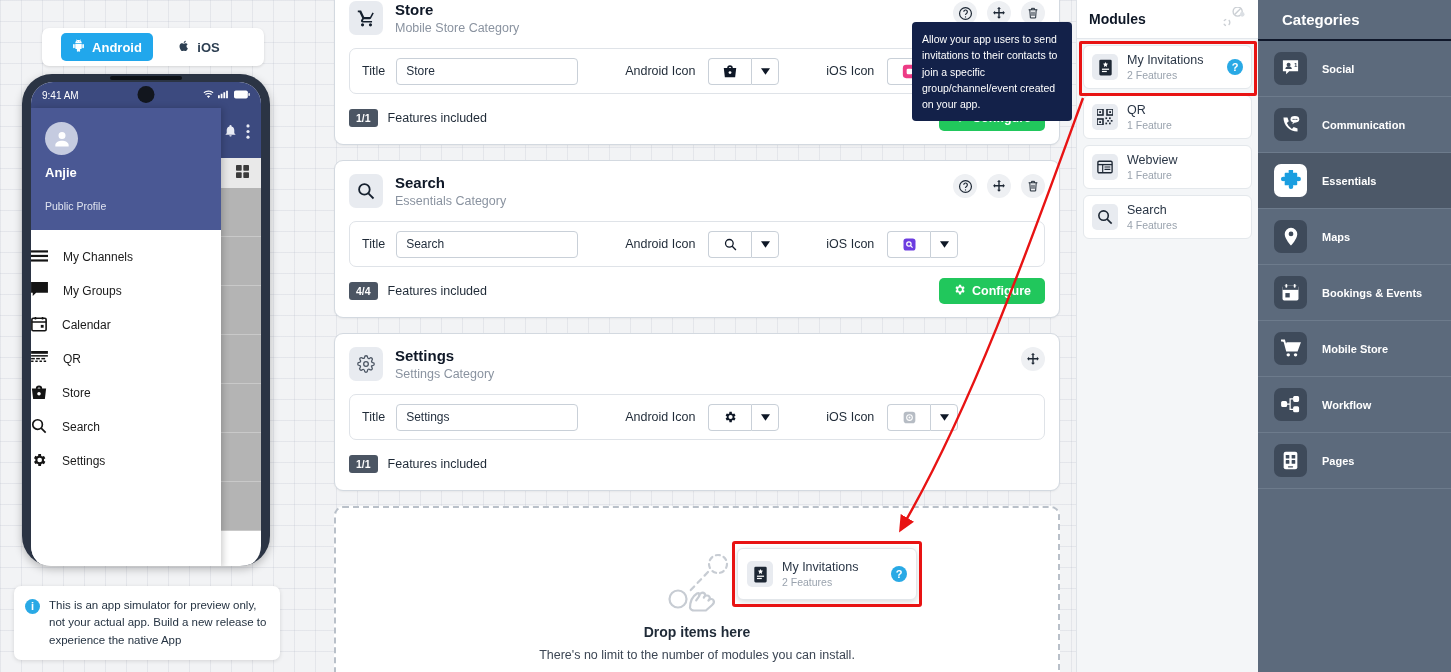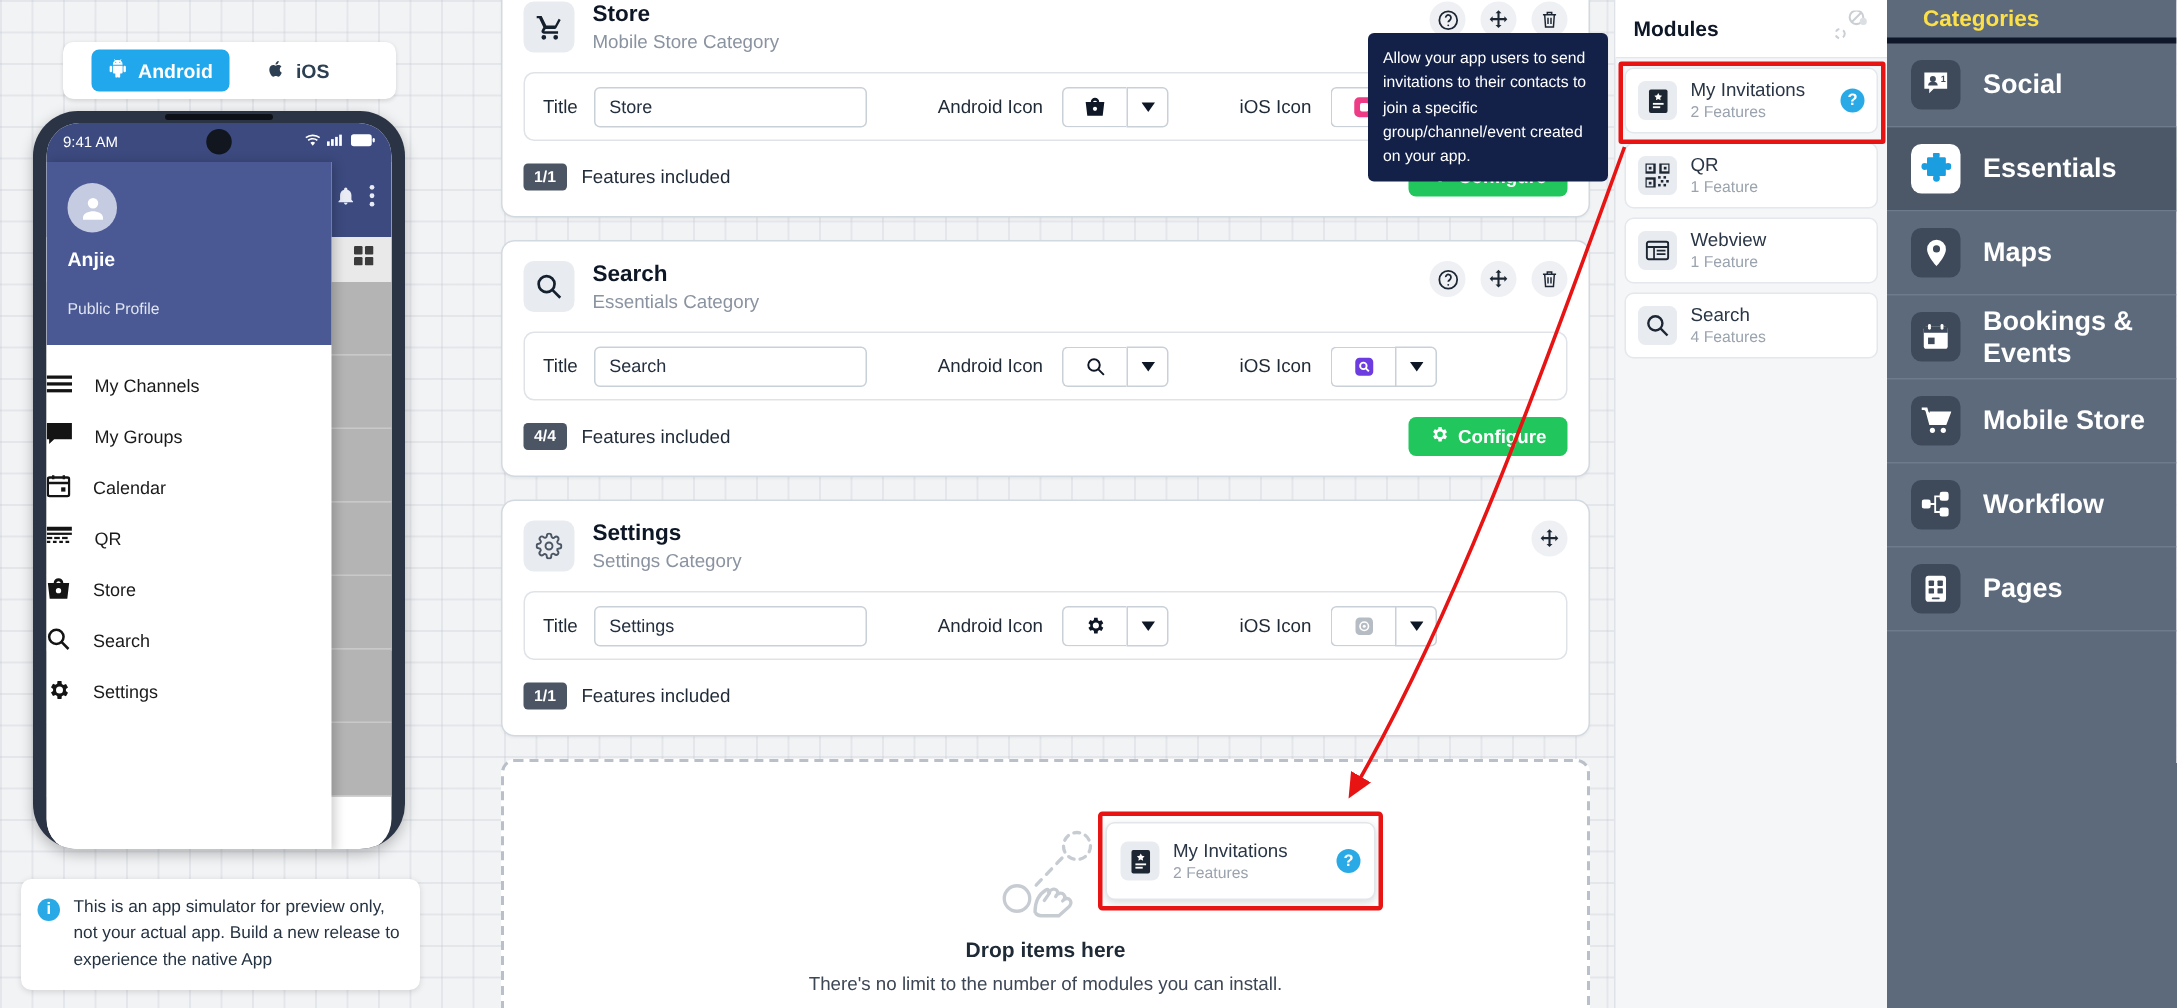--- a/index.html
+++ b/index.html
@@ -210,35 +210,35 @@
     position: absolute; left: 2px; top: 41px; width: 178px; height: 55px;
     border: 3px solid #e81313; border-radius: 2px; pointer-events: none;
   }
 
   
   #cats {
     position: absolute; left: 1258px; top: 0; width: 193px; height: 672px;
     background: #5c6a7c;
   }
   .cat-head {
-    height: 29px; display: flex; align-items: center; padding-left: 24px;
-    color: #fde047; font-size: 15px; font-weight: bold;
-    border-bottom: 4px solid #0f172a;
+    height: 41px; display: flex; align-items: center; padding-left: 24px;
+    color: #ffffff; font-size: 15px; font-weight: bold;
+    border-bottom: 2px solid #0f172a;
   }
   .cat-item {
     height: 56px; display: flex; align-items: center; padding-left: 16px;
     gap: 15px; border-bottom: 1px solid #6d7b8c; cursor: pointer;
   }
   .cat-item.active { background: #4c5868; }
   .cat-ic {
     width: 33px; height: 33px; border-radius: 7px; background: #3e4a5a;
     display: flex; align-items: center; justify-content: center; flex: 0 0 33px;
   }
   .cat-ic.white { background: #fff; }
-  .cat-lbl { color: #fff; font-size: 18px; font-weight: bold; }
+  .cat-lbl { color: #fff; font-size: 11px; font-weight: bold; }
 
   
   .tooltip {
     position: absolute; left: 912px; top: 22px; width: 160px;
     background: #132149; color: #fff; border-radius: 4px;
     padding: 9px 10px; font-size: 10.5px; line-height: 1.55; z-index: 40;
   }
   #arrow-svg {
     position: absolute; left: 0; top: 0; width: 1451px; height: 672px;
     pointer-events: none; z-index: 30;
@@ -754,20 +754,33 @@
       <svg width="19" height="19" viewBox="0 0 20 20" fill="#fff">
           <path d="M2 1.4h16v11.4H8.6L5.4 16v-3.2H2z"></path>
           <circle cx="8" cy="6" r="2.1" fill="#3e4a5a"></circle>
           <path d="M4.6 10.6c0-1.9 1.6-2.9 3.4-2.9s3.4 1 3.4 2.9z" fill="#3e4a5a"></path>
           <text x="13.6" y="8.4" font-size="6.4" font-family="Liberation Sans" fill="#3e4a5a" font-weight="bold">1</text>
         </svg>
     </div>
     <span class="cat-lbl">Social</span>
   </div>
 
+  <div class="cat-item">
+    <div class="cat-ic">
+      <svg width="19" height="19" viewBox="0 0 20 20" fill="#fff">
+          <path d="M2.6 2.6c0 8.3 6.5 14.8 14.8 14.8v-3.3l-4-1.4-1.9 2A12 12 0 016.2 8.4l2-1.9-1.4-4H2.6z"></path>
+          <ellipse cx="14.6" cy="4.6" rx="4.6" ry="3.5"></ellipse>
+          <path d="M12.6 7.4l-.6 2.4 2.6-1.8z"></path>
+          <circle cx="12.8" cy="4.6" r=".75" fill="#3e4a5a"></circle>
+          <circle cx="14.7" cy="4.6" r=".75" fill="#3e4a5a"></circle>
+          <circle cx="16.6" cy="4.6" r=".75" fill="#3e4a5a"></circle>
+        </svg>
+    </div>
+    <span class="cat-lbl">Communication</span>
+  </div>
 
   <div class="cat-item active">
     <div class="cat-ic white">
       <svg width="21" height="21" viewBox="0 0 22 22" fill="#1a9ee0">
           <path d="M9 1.4a2.4 2.4 0 014.8 0c0 .6-.25 1-.25 1.5h3.6c.5 0 .9.4.9.9v3.5c.5 0 .9-.25 1.5-.25a2.4 2.4 0 010 4.8c-.6 0-1-.25-1.5-.25v3.6c0 .5-.4.9-.9.9h-3.5c0 .5.25.9.25 1.5a2.4 2.4 0 01-4.8 0c0-.6.25-1 .25-1.5H5.8a.9.9 0 01-.9-.9v-3.6c-.5 0-.9.25-1.5.25a2.4 2.4 0 010-4.8c.6 0 1 .25 1.5.25V3.8c0-.5.4-.9.9-.9h3.45C9.25 2.4 9 2 9 1.4z"></path>
         </svg>
     </div>
     <span class="cat-lbl">Essentials</span>
   </div>
 

